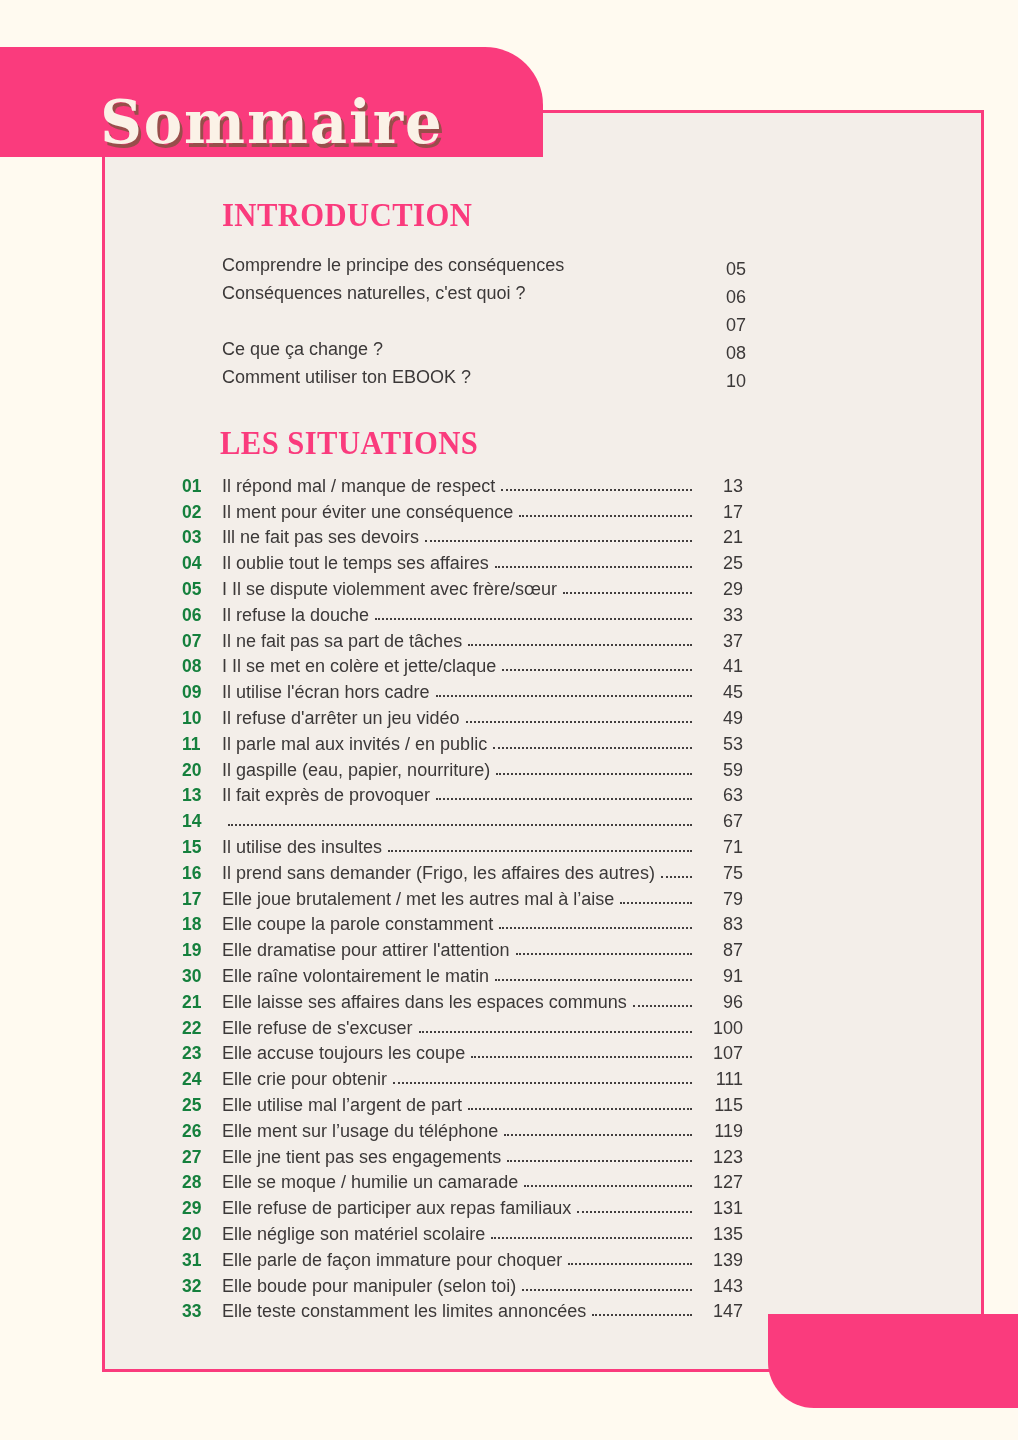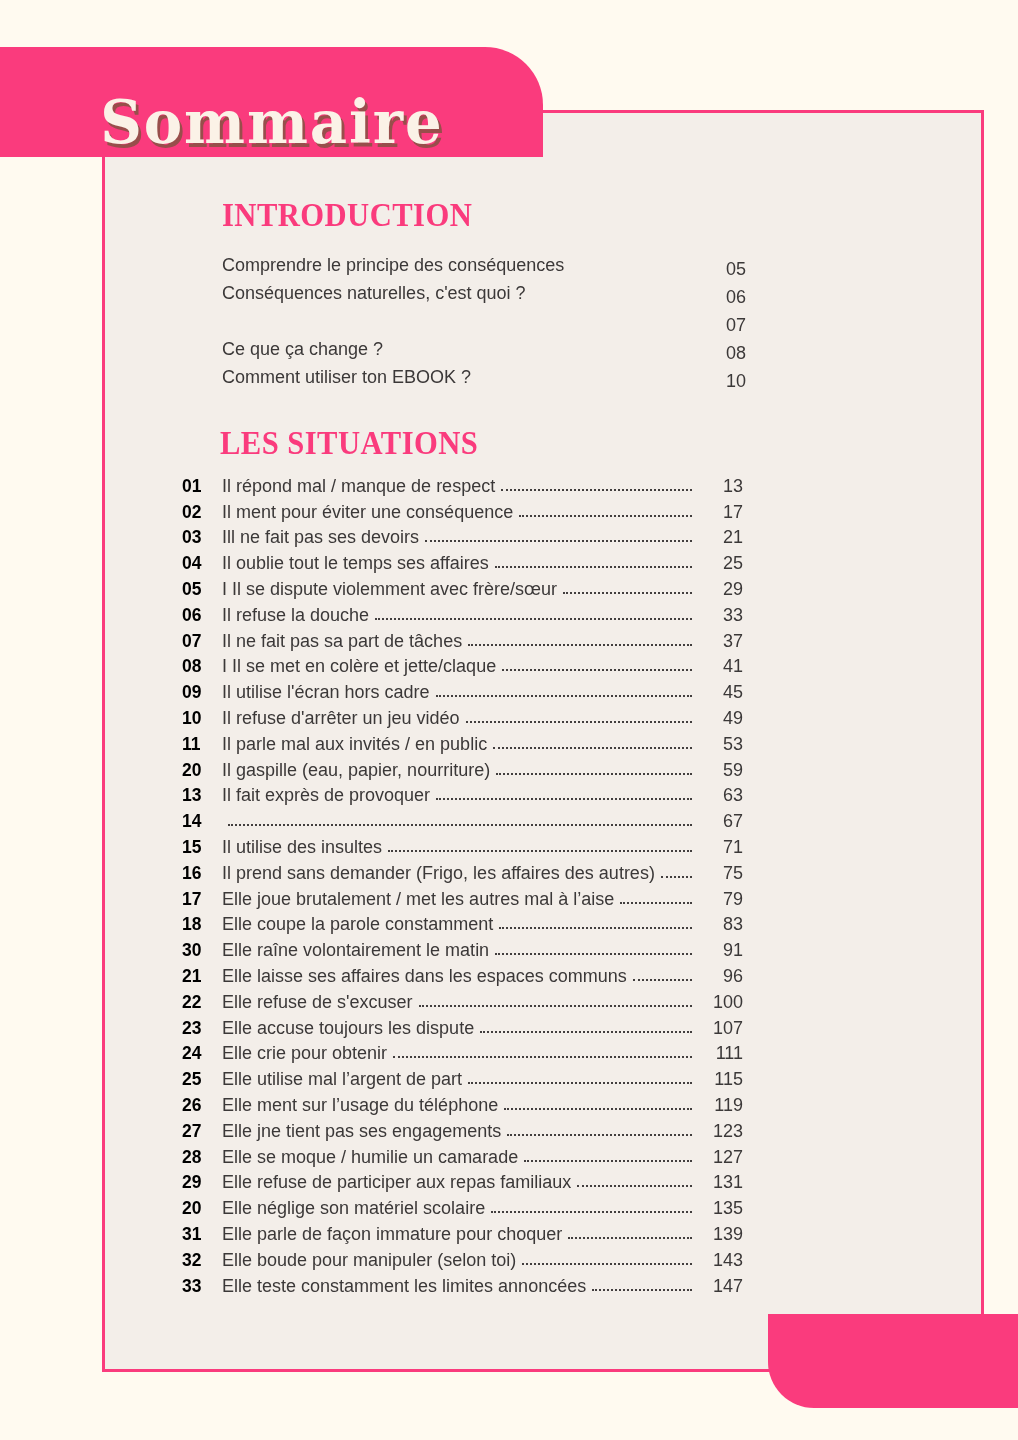--- a/index.html
+++ b/index.html
@@ -75,21 +75,21 @@
   .intro-list { left:222px; top:248px; width:524px; }
   .intro-list .row { height:28px; }
 
   .sit-list { left:182px; top:471px; width:561px; }
   .sit-list .row { height:25.8px; }
 
   .row { display:flex; align-items:flex-end; }
 
   .idx {
     width:40px; flex:0 0 40px;
-    color:#000000;
+    color:#15803d;
     font-weight:700;
     font-size:17.5px;
   }
 
   .label {
     font-size:18px;
     color:#3B3838;
     white-space:nowrap;
   }
 
@@ -277,20 +277,26 @@
         <span class="pagenum">79</span>
       </li>
 
       <li class="row">
         <span class="idx">18</span>
         <span class="label">Elle coupe la parole constamment</span>
         <span class="leader"></span>
         <span class="pagenum">83</span>
       </li>
 
+      <li class="row">
+        <span class="idx">19</span>
+        <span class="label">Elle dramatise pour attirer l'attention</span>
+        <span class="leader"></span>
+        <span class="pagenum">87</span>
+      </li>
 
       <li class="row">
         <span class="idx">30</span>
         <span class="label">Elle raîne volontairement le matin</span>
         <span class="leader"></span>
         <span class="pagenum">91</span>
       </li>
 
       <li class="row">
         <span class="idx">21</span>
@@ -301,21 +307,21 @@
 
       <li class="row">
         <span class="idx">22</span>
         <span class="label">Elle refuse de s'excuser</span>
         <span class="leader"></span>
         <span class="pagenum">100</span>
       </li>
 
       <li class="row">
         <span class="idx">23</span>
-        <span class="label">Elle accuse toujours les dispute</span>
+        <span class="label">Elle accuse toujours les coupe</span>
         <span class="leader"></span>
         <span class="pagenum">107</span>
       </li>
 
       <li class="row">
         <span class="idx">24</span>
         <span class="label">Elle crie pour obtenir</span>
         <span class="leader"></span>
         <span class="pagenum">111</span>
       </li>

